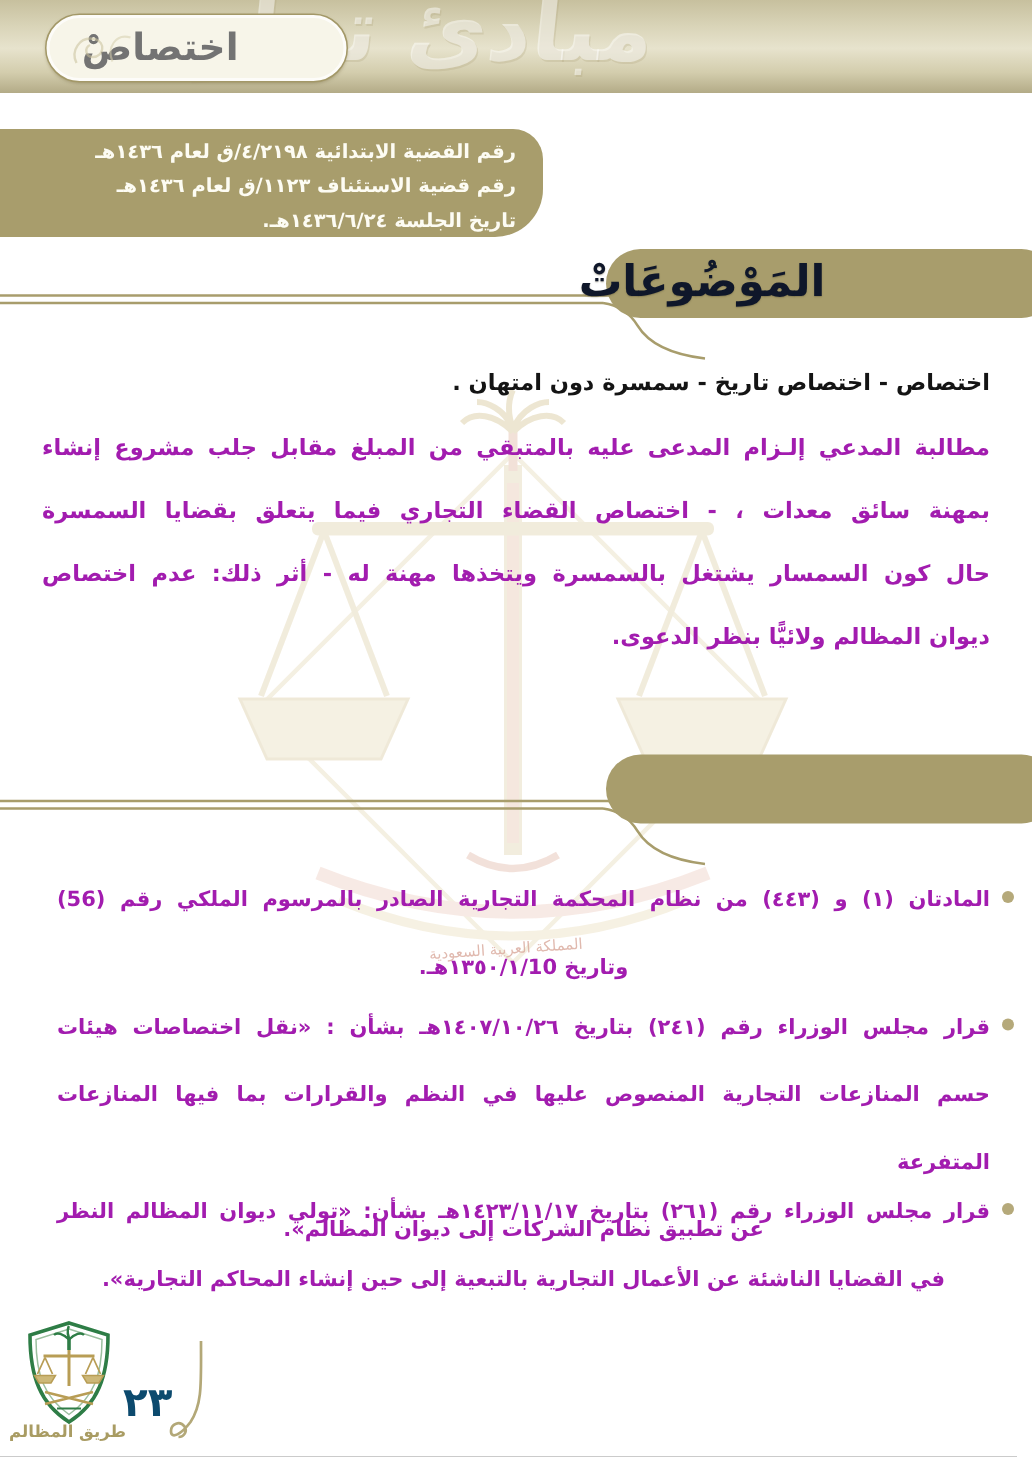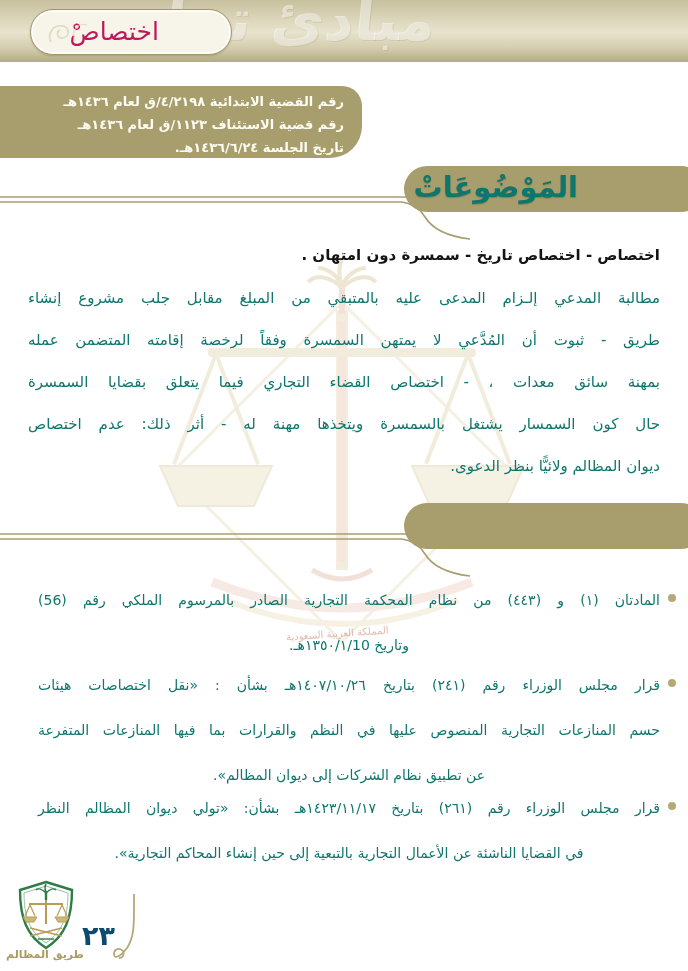--- a/index.html
+++ b/index.html
@@ -20,50 +20,50 @@
     font-size:58px; font-weight:bold; color:rgba(255,255,255,0.48);
     white-space:nowrap; direction:rtl; transform:skewX(-6deg);
     text-shadow:1px 1px 0 rgba(170,160,120,0.25);
   }
   .header-tab {
     position:absolute; right:456px; top:9px; width:202px; height:46px;
     background:#f7f5e9; border:1.5px solid #a39868; border-radius:24px;
     box-shadow:inset 0 0 0 2px rgba(255,255,255,0.7), 0 1px 2px rgba(120,110,70,0.35);
   }
   .header-tab-label {
-    position:absolute; right:72px; top:7px; font-size:25px; font-weight:normal;
-    color:#be185d; letter-spacing:1px;
+    position:absolute; right:72px; top:7px; font-size:25px; font-weight:bold;
+    color:#737373; letter-spacing:1px;
   }
   .header-tab-swirl { position:absolute; left:14px; top:6px; opacity:0.55; }
   
   .case-box {
     position:absolute; left:0; top:86px; width:362px; height:72px;
     background:#a89d6c; border-radius:0 20px 32px 0;
     padding:4px 18px 13px 10px; direction:rtl;
   }
   .case-line {
     color:#fdfcf3; font-size:13px; font-weight:bold; line-height:23px;
     text-align:right; white-space:nowrap;
   }
   
   .banner-wrap { position:absolute; left:0; width:688px; height:90px; }
   .banner-svg { position:absolute; left:0; top:0; }
   .banner-title {
-    position:absolute; top:10px; height:40px; color:#0f766e; font-weight:bold;
-    text-align:right; direction:rtl; white-space:nowrap;
+    position:absolute; top:10px; height:40px; color:#0f172a; font-weight:bold;
+    text-align:center; direction:rtl; white-space:nowrap;
     text-shadow:0 1px 1px rgba(90,82,50,0.4);
   }
   
   .subject-line {
     position:absolute; right:28px; top:246px; width:632px;
     font-size:15px; font-weight:bold; color:#141414; text-align:right;
   }
   .para-block { position:absolute; right:28px; top:277px; width:632px; }
   .jline {
-    display:block; font-size:15px; font-weight:normal; color:#0f766e;
+    display:block; font-size:15px; font-weight:bold; color:#a21caf;
     line-height:42px; text-align:justify; text-align-last:justify;
     direction:rtl; white-space:normal;
   }
   .jline.para-last { text-align:right; text-align-last:right; margin-left:62px; }
   
   .bullet-item { position:absolute; right:28px; width:622px; }
   .bullet-dot {
     position:absolute; right:-16px; top:16px; width:8px; height:8px;
     border-radius:50%; background:#b5a97a;
   }
@@ -145,21 +145,20 @@
       <path d="M402,42 Q417,44 425,57 Q436,75 470,79" stroke="#a89d6c" stroke-width="1.6" fill="none"></path>
       <rect x="404" y="6" width="300" height="46" rx="23" fill="#a89d6c"></rect>
     </svg>
     <div class="banner-title" style="right:110px; width:220px; font-size:29px;">المَوْضُوعَاتْ</div>
   </div>
 
   <div class="subject-line">اختصاص - اختصاص تاريخ - سمسرة دون امتهان .</div>
 
   <div class="para-block">
     <span class="jline">مطالبة المدعي إلـزام المدعى عليه بالمتبقي من المبلغ مقابل جلب مشروع إنشاء</span>
-    <span class="jline">طريق - ثبوت أن المُدَّعي لا يمتهن السمسرة وفقاً لرخصة إقامته المتضمن عمله</span>
     <span class="jline">بمهنة سائق معدات ، - اختصاص القضاء التجاري فيما يتعلق بقضايا السمسرة</span>
     <span class="jline">حال كون السمسار يشتغل بالسمسرة ويتخذها مهنة له - أثر ذلك: عدم اختصاص</span>
     <span class="jline para-last">ديوان المظالم ولائيًّا بنظر الدعوى.</span>
   </div>
 
   <div class="banner-wrap" style="top:497px;">
     <svg class="banner-svg" width="688" height="90" viewBox="0 0 688 90">
       <path d="M0,37 H410" stroke="#a89d6c" stroke-width="1.6" fill="none"></path>
       <path d="M0,42 H402" stroke="#a89d6c" stroke-width="1.6" fill="none"></path>
       <path d="M410,37 Q422,36 430,24" stroke="#a89d6c" stroke-width="1.6" fill="none"></path>

